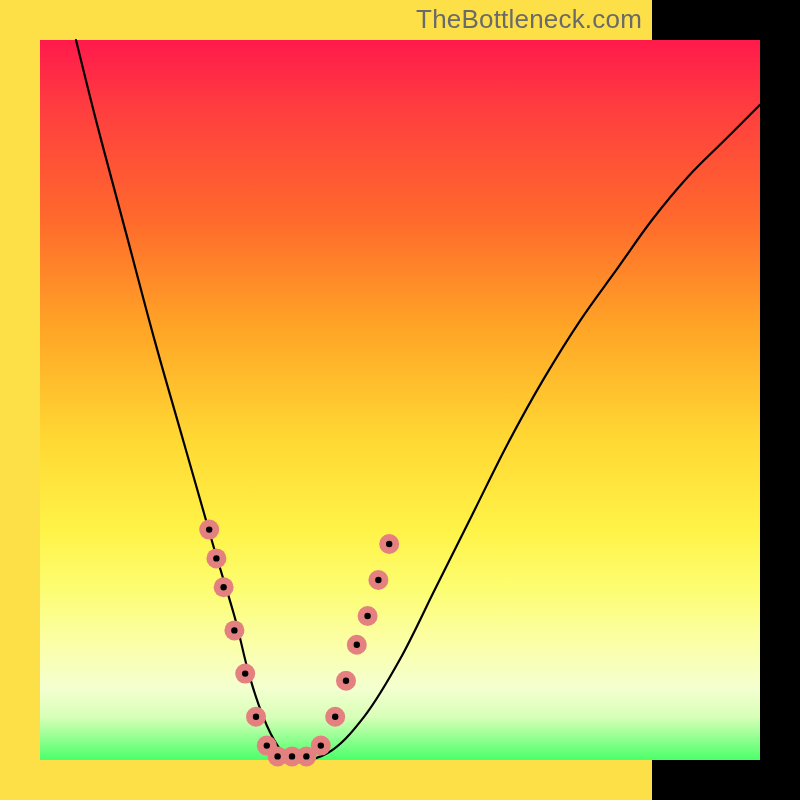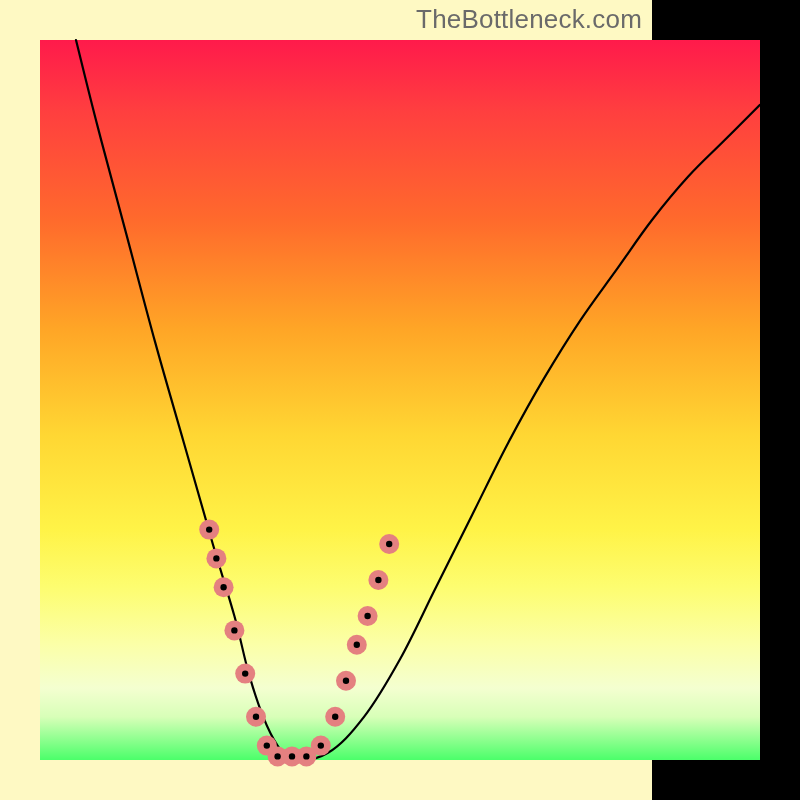--- a/index.html
+++ b/index.html
@@ -7,21 +7,21 @@
     padding: 0;
     width: 800px;
     height: 800px;
     background: #000;
     font-family: Arial, sans-serif;
   }
   .frame {
     position: relative;
     width: 652px;
     height: 800px;
-    background: #fef9c3;
+    background: #fde047;
   }
   .watermark {
     position: absolute;
     top: 4px;
     right: 10px;
     color: #6a6a6a;
     font-size: 26px;
     font-weight: 500;
     z-index: 20;
     letter-spacing: 0.2px;

